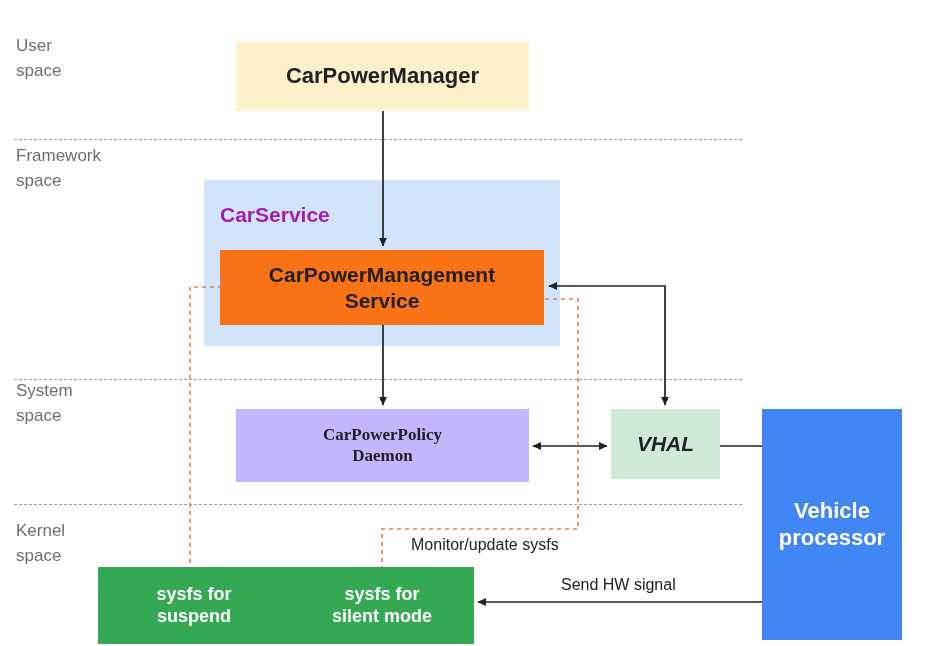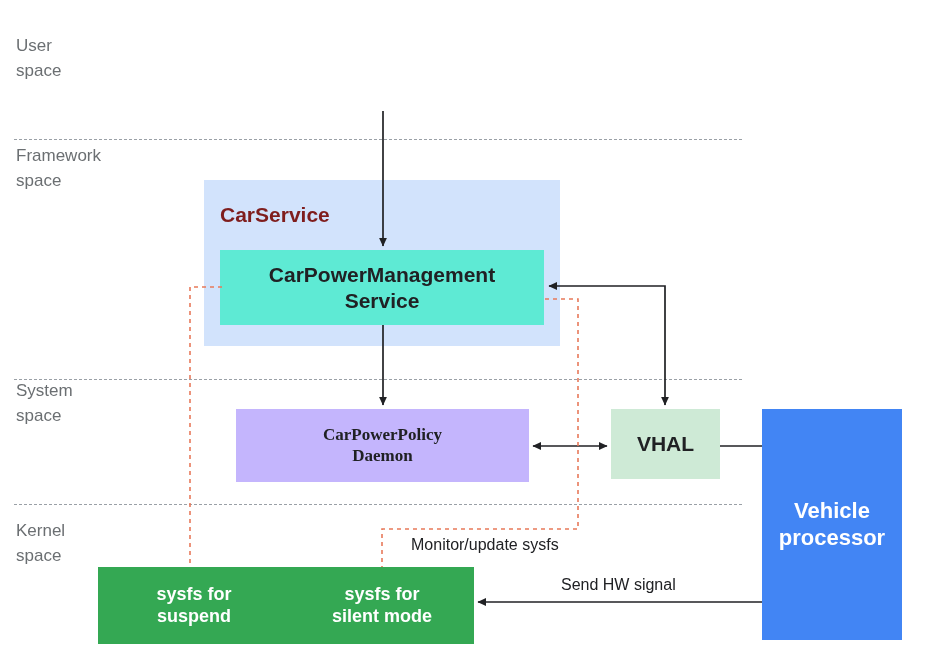--- a/index.html
+++ b/index.html
@@ -13,22 +13,22 @@
   }
 
   .divider{position:absolute;height:0;border-top:1px dashed #9aa0a6;}
 
   .box{position:absolute;box-sizing:border-box;display:flex;align-items:center;
        justify-content:center;text-align:center;font-weight:bold;line-height:1.2;
        font-family:"Liberation Sans","DejaVu Sans",sans-serif;}
 
   .box-cpm{background:#FDEFC9;color:#202124;font-size:22px;}
   .box-carservice{background:#D2E3FC;align-items:flex-start;justify-content:flex-start;}
-  .carservice-title{position:absolute;left:16px;top:22px;font-size:21px;font-weight:bold;color:#7f1d1d;}
-  .box-cpms{background:#5eead4;color:#202124;font-size:21px;}
+  .carservice-title{position:absolute;left:16px;top:22px;font-size:21px;font-weight:bold;color:#a21caf;}
+  .box-cpms{background:#f97316;color:#202124;font-size:21px;}
   .box-mint{background:#c4b5fd;color:#202124;font-size:17px;font-family:Liberation Serif, serif;}
   .box-vhal{background:#CEEAD6;color:#202124;font-size:21px;}
   .box-green{background:#34A853;color:#ffffff;font-size:18px;}
   .box-vehicle{background:#4285F4;color:#ffffff;font-size:22px;}
 
   .edge-label{position:absolute;color:#202124;font-size:16px;
     font-family:"Liberation Sans","DejaVu Sans",sans-serif;white-space:nowrap;}
 
   svg.wires{position:absolute;left:0;top:0;width:942px;height:646px;pointer-events:none;}
 </style>
@@ -50,28 +50,29 @@
 space</div>
 
   <div class="divider" style="left:14px;top:115px;width:728px;"></div>
   <div class="divider" style="left:14px;top:355px;width:728px;"></div>
   <div class="divider" style="left:14px;top:480px;width:728px;"></div>
 
   <div class="box box-carservice" style="left:204px;top:156px;width:356px;height:166px;">
     <span class="carservice-title">CarService</span>
   </div>
 
+  <div class="box box-cpm" style="left:236px;top:18px;width:293px;height:69px;">CarPowerManager</div>
 
   <div class="box box-cpms" style="left:220px;top:226px;width:324px;height:75px;white-space:pre-line;">CarPowerManagement
 Service</div>
 
   <div class="box box-mint" style="left:236px;top:385px;width:293px;height:73px;white-space:pre-line;">CarPowerPolicy
 Daemon</div>
 
-  <div class="box box-vhal" style="left:611px;top:385px;width:109px;height:70px;">VHAL</div>
+  <div class="box box-vhal" style="left:611px;top:385px;width:109px;height:70px;font-style:italic;">VHAL</div>
 
   <div class="box box-vehicle" style="left:762px;top:385px;width:140px;height:231px;white-space:pre-line;">Vehicle
 processor</div>
 
   <div class="box box-green" style="left:98px;top:543px;width:192px;height:77px;white-space:pre-line;">sysfs for
 suspend</div>
 
   <div class="box box-green" style="left:290px;top:543px;width:184px;height:77px;white-space:pre-line;">sysfs for
 silent mode</div>
 

